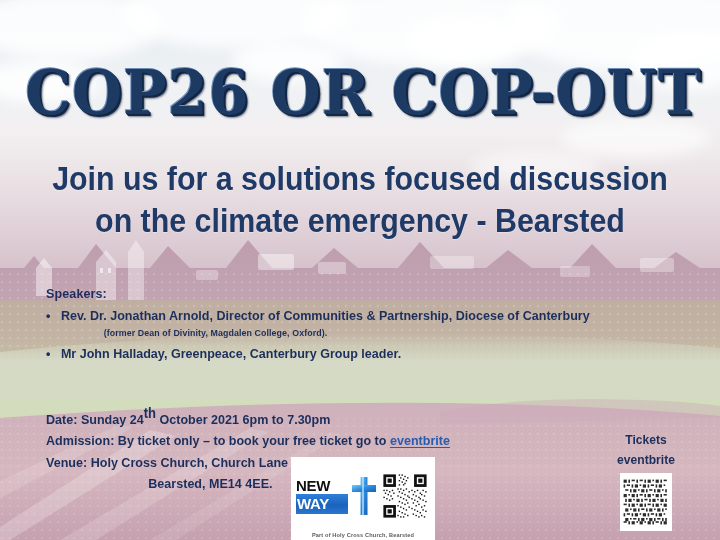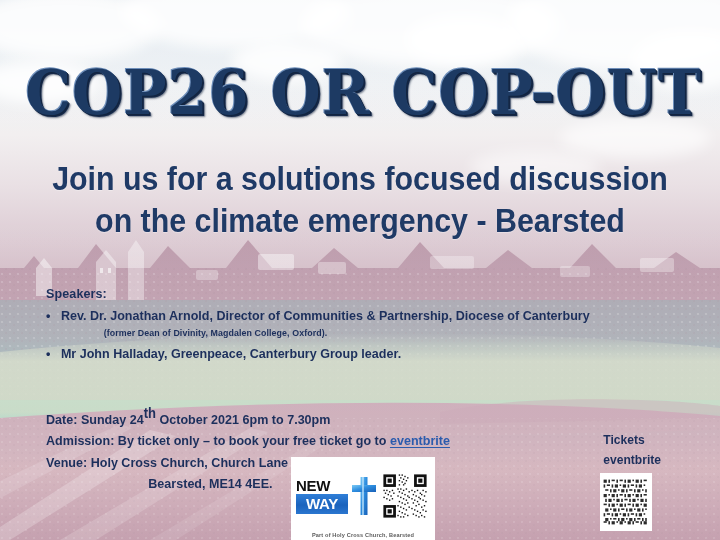--- a/index.html
+++ b/index.html
@@ -6,21 +6,21 @@
     margin: 0;
     padding: 0;
     background: #ffffff;
   }
   #poster {
     position: relative;
     width: 720px;
     height: 540px;
     overflow: hidden;
     font-family: "Liberation Sans", sans-serif;
-    background: #5eead4;
+    background: #bef264;
   }
 
   
   .bg-layer {
     position: absolute;
     left: 0;
     width: 100%;
   }
   
   .bg-sky {
@@ -174,21 +174,20 @@
     line-height: 1.05;
     letter-spacing: -0.3px;
   }
   .logo-way-box {
     background: linear-gradient(180deg, #2f7fd8 0%, #1b63bd 55%, #2a76cf 100%);
     color: #ffffff;
     font-family: "Liberation Sans", sans-serif;
     font-weight: bold;
     font-size: 15px;
     line-height: 1.2;
-    text-align: center;
     letter-spacing: -0.3px;
     padding: 1px 1px;
     margin-top: 1px;
   }
   .logo-cross { width: 26px; height: 40px; flex: none; }
   .logo-qr { width: 46px; height: 46px; flex: none; margin-left: 2px; }
   .logo-caption {
     font-family: "Liberation Sans", sans-serif;
     font-size: 5.6px;
     font-weight: bold;
@@ -197,21 +196,21 @@
     letter-spacing: 0.15px;
     padding-top: 1px;
   }
 
   
   .tickets-block {
     position: absolute;
     right: 28px;
     top: 430px;
     width: 92px;
-    text-align: left;
+    text-align: center;
     color: #1c2f5c;
     font-family: "Liberation Sans", sans-serif;
   }
   .tickets-line {
     font-size: 13px;
     font-weight: bold;
     line-height: 1.5;
     transform: scaleX(0.93);
   }
   .tickets-qr {

